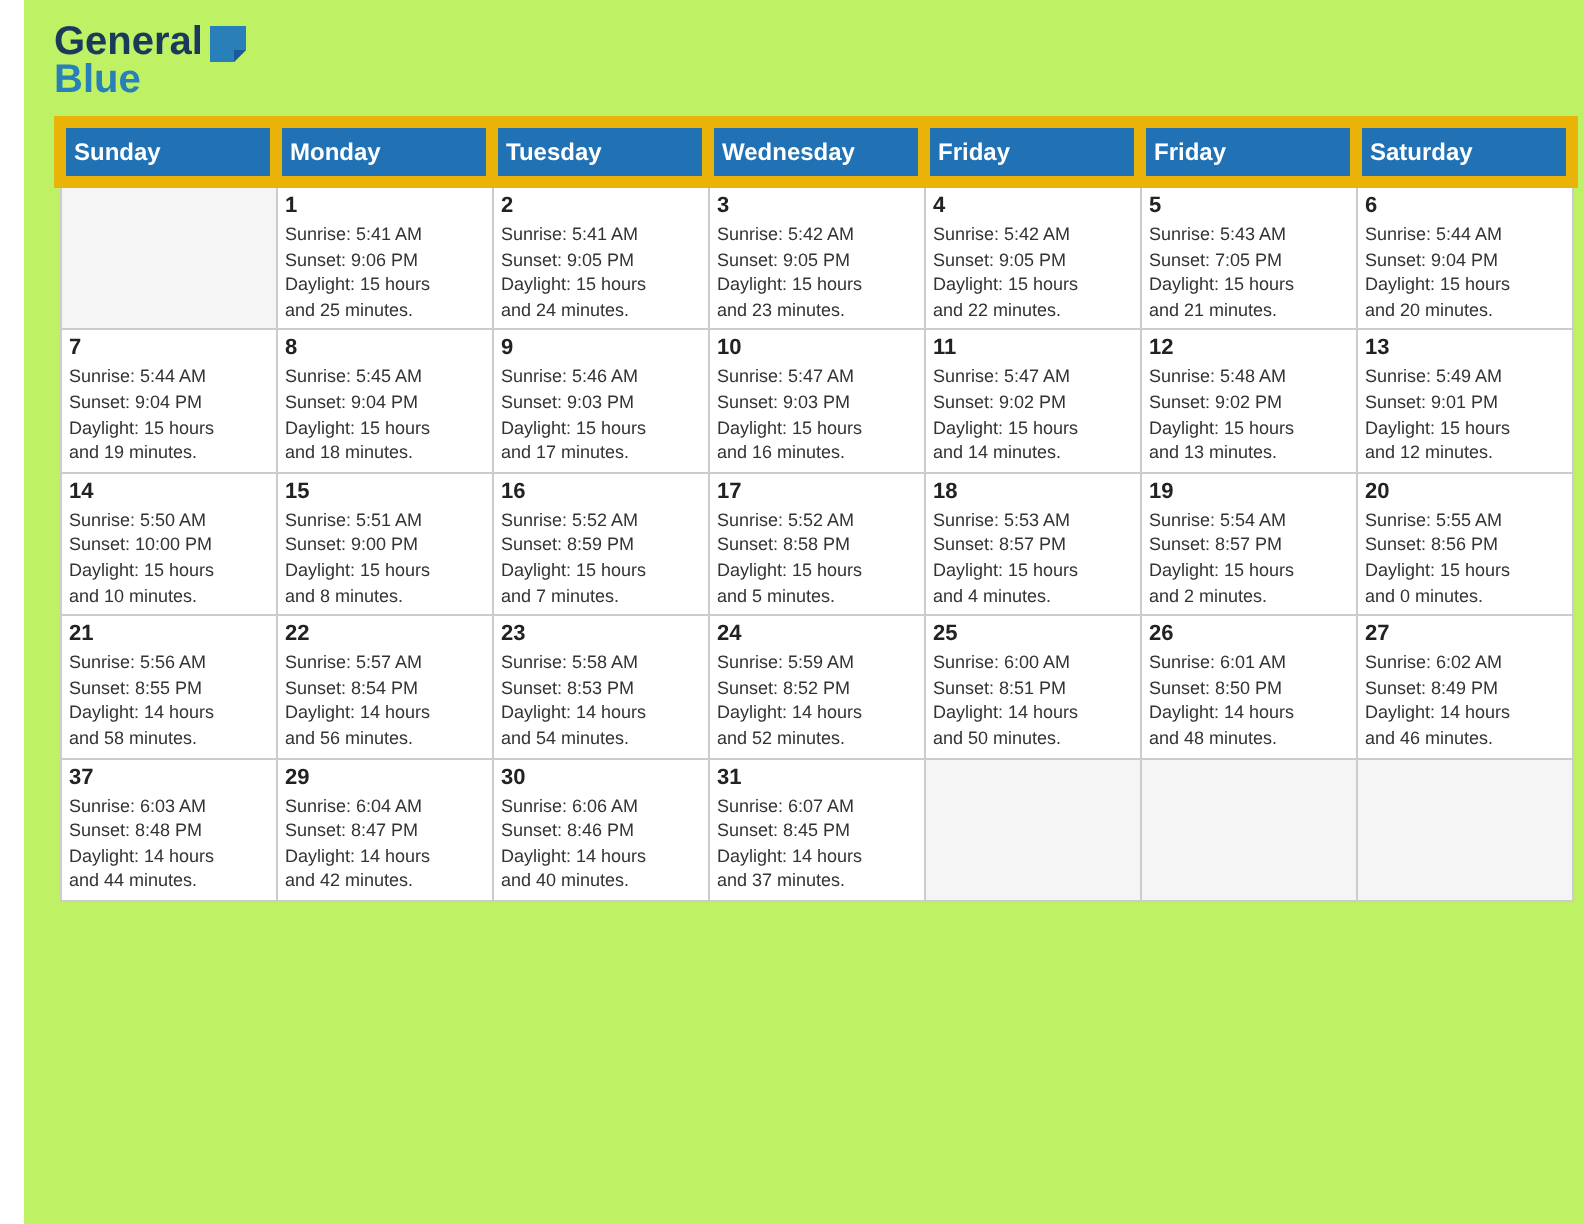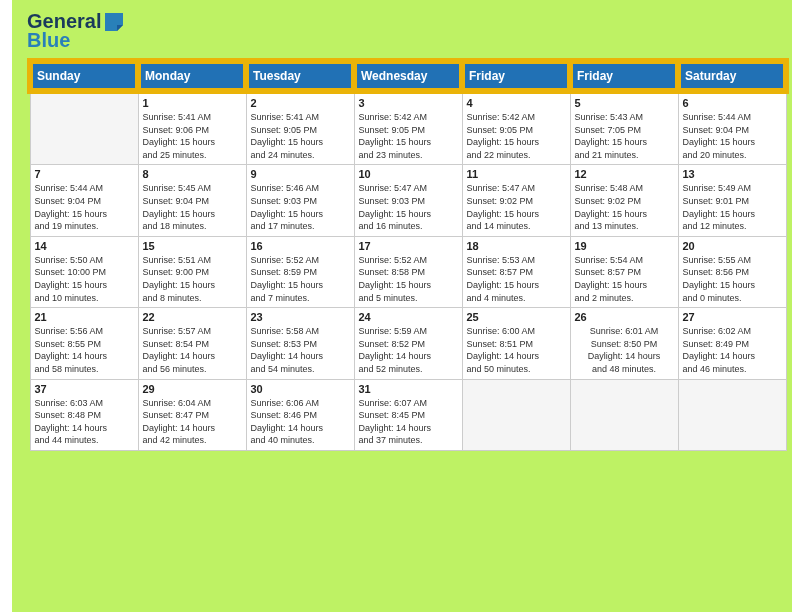--- a/index.html
+++ b/index.html
@@ -292,21 +292,21 @@
           </td>
           <td>
             <span class="day-num">25</span>
             <div class="day-info" style="white-space: pre-line;">Sunrise: 6:00 AM
 Sunset: 8:51 PM
 Daylight: 14 hours
 and 50 minutes.</div>
           </td>
           <td>
             <span class="day-num">26</span>
-            <div class="day-info" style="white-space: pre-line; text-align: center;">Sunrise: 6:01 AM
+            <div class="day-info" style="white-space: pre-line;">Sunrise: 6:01 AM
 Sunset: 8:50 PM
 Daylight: 14 hours
 and 48 minutes.</div>
           </td>
           <td>
             <span class="day-num">27</span>
             <div class="day-info" style="white-space: pre-line;">Sunrise: 6:02 AM
 Sunset: 8:49 PM
 Daylight: 14 hours
 and 46 minutes.</div>

